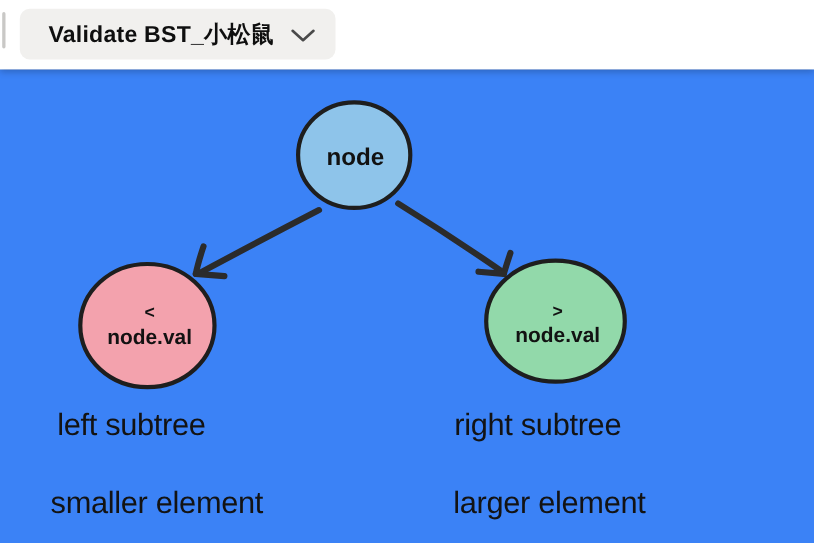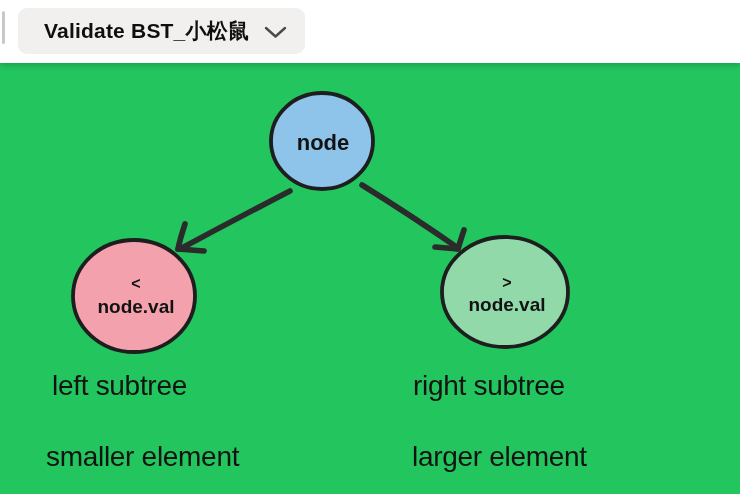--- a/index.html
+++ b/index.html
@@ -57,21 +57,21 @@
   .chevron {
     display: block;
     margin-top: 2px;
   }
   .canvas-area {
     position: absolute;
     top: 63px;
     left: 0;
     width: 740px;
     height: 431px;
-    background: #22c55e;
+    background: #3b82f6;
     z-index: 1;
   }
   .diagram-svg {
     display: block;
   }
   .node-label {
     font-family: "Liberation Sans", "DejaVu Sans", sans-serif;
     font-weight: 700;
     fill: #121212;
     text-anchor: middle;

